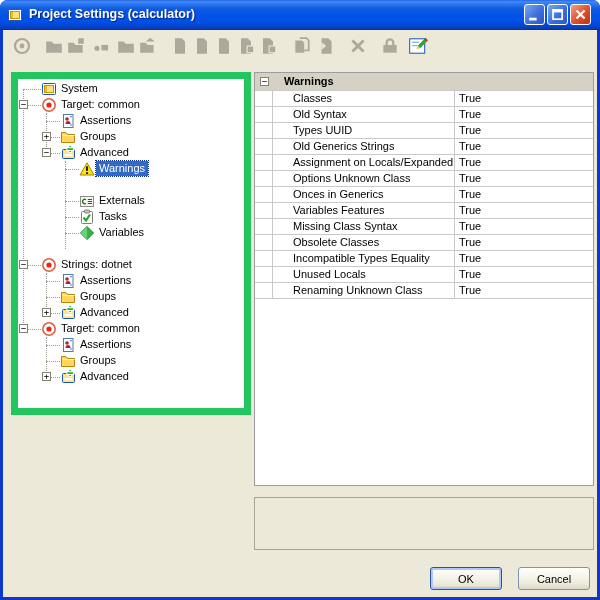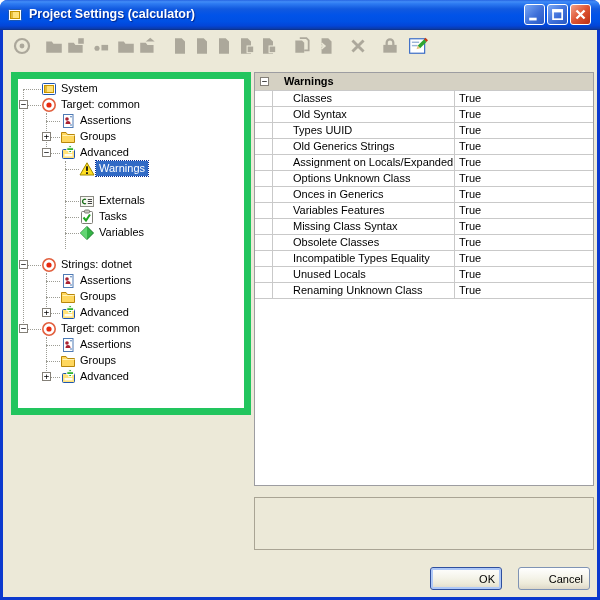--- a/index.html
+++ b/index.html
@@ -44,21 +44,21 @@
   .pg-name{width:182px;box-sizing:border-box;border-right:1px solid #C9C9C9;padding-left:20px;line-height:15px;
     white-space:nowrap;overflow:hidden;}
   .pg-val{flex:1;padding-left:4px;line-height:15px;white-space:nowrap;}
   
   .descpanel{position:absolute;left:251px;top:497px;width:340px;height:53px;box-sizing:border-box;
     border:1px solid #A9A494;background:#ECE9D8;}
   
   .btn{position:absolute;top:567px;width:72px;height:23px;box-sizing:border-box;border-radius:3px;
     font-family:"Liberation Sans",sans-serif;font-size:11px;color:#000;
     background:linear-gradient(180deg,#FFFFFF 0%,#F5F4EA 45%,#EDEAD9 75%,#DDD8C8 100%);
-    border:1px solid #7F93B4;text-align:right;}
+    border:1px solid #7F93B4;}
   .btn.default{left:427px;border-color:#2F4F9E;box-shadow:inset 0 0 0 2px #AEC8F7;}
   .btn.cancel{left:515px;}
 </style>
 </head>
 <body>
 
 <div class="window">
 
   <div class="titlebar">
     <span class="appicon">

